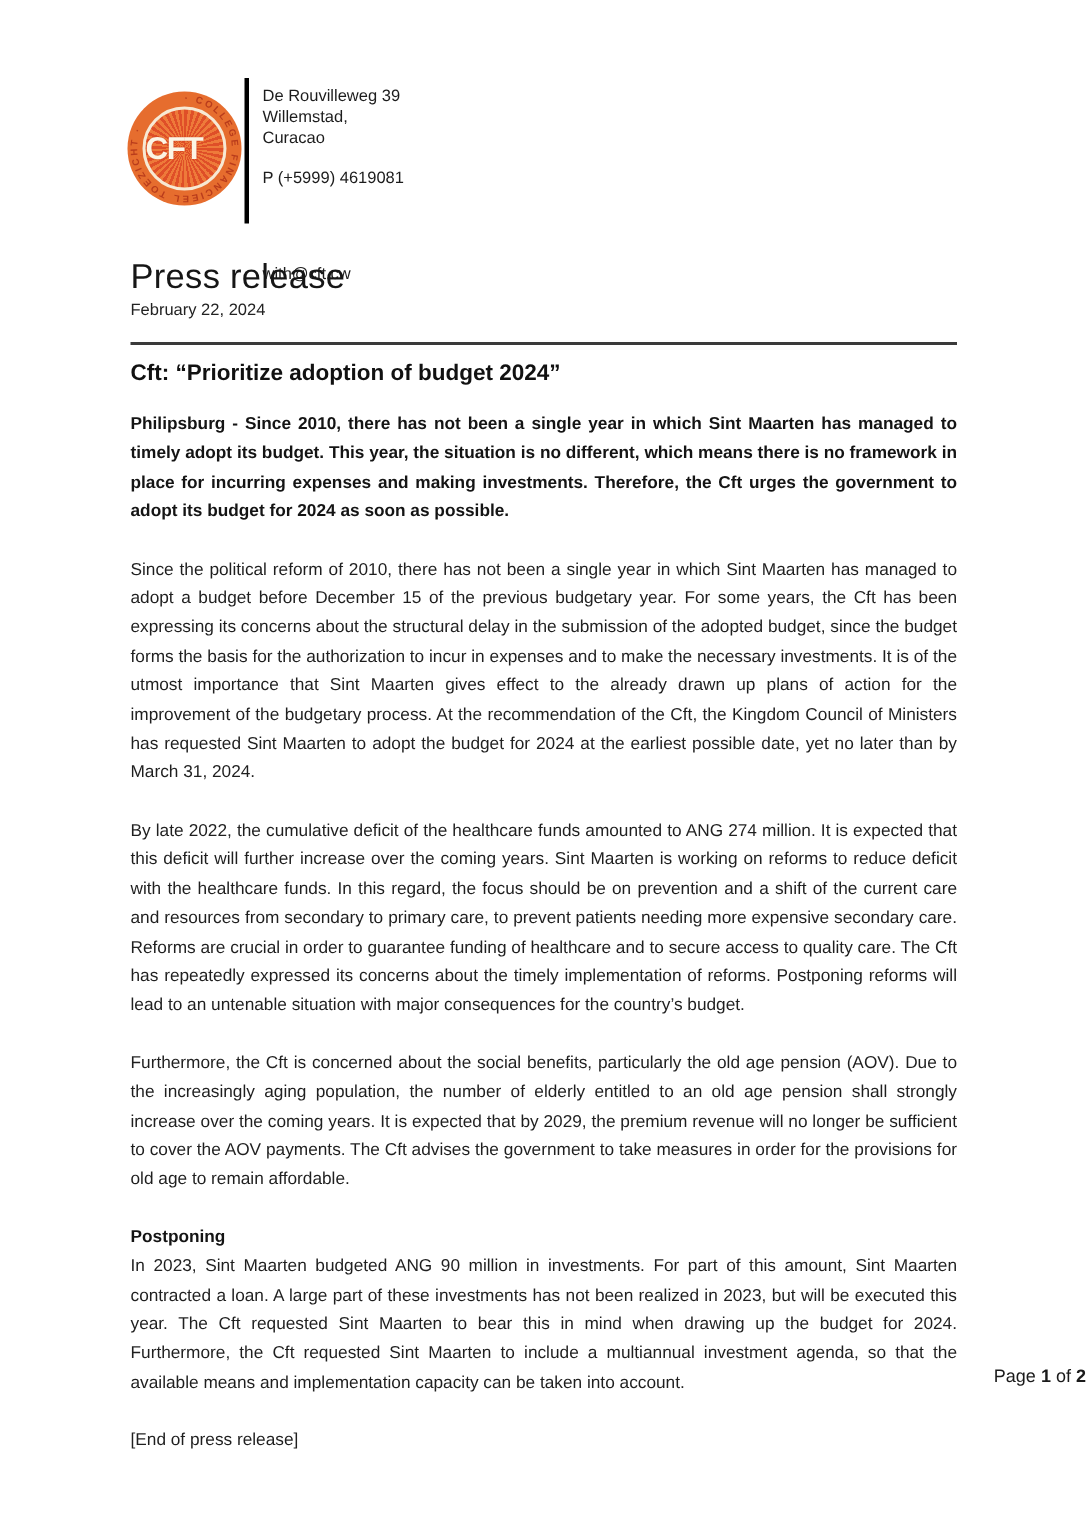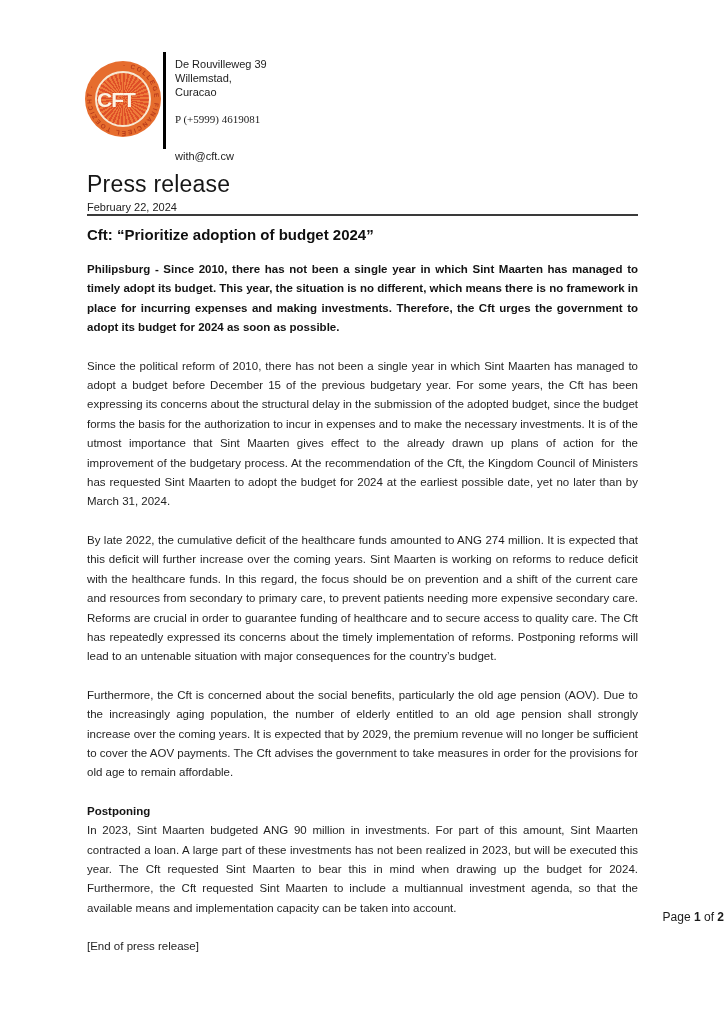--- a/index.html
+++ b/index.html
@@ -45,26 +45,26 @@
   }
 
   .org-col { flex: 1 1 auto; text-align: right; padding: 8px 7px 0 0; }
   .org-name {
     font-size: 9px; font-weight: bold; color: #121212; letter-spacing: 0.25px;
     white-space: nowrap;
   }
   .head-divider { width: 3px; flex: 0 0 3px; background: #000; height: 97px; margin-top: 2px; }
   .contact-col { flex: 0 0 106px; width: 106px; padding: 7px 0 0 9px; font-size: 11px; line-height: 14px; color: #1c1c1c; }
   .contact-col .addr2 { margin-bottom: 13px; }
-  .contact-col .phone { margin-bottom: 23px; font-family: Liberation Serif, serif; }
+  .contact-col .phone { margin-bottom: 50px; }
 
   
   .title-block { margin: 19px 86px 0 87px; }
   .doc-title { font-size: 23px; font-weight: 400; color: #161616; letter-spacing: 0.2px; }
-  .doc-date { font-size: 11px; color: #222; margin-top: 3px; padding-bottom: 1px; border-bottom: 2px solid #3a3a3a; }
+  .doc-date { font-size: 11px; color: #222; margin-top: 3px; padding-bottom: 15px; border-bottom: 2px solid #3a3a3a; }
   .headline { font-size: 15px; font-weight: bold; color: #111; margin-top: 10px; }
 
   
   .body-text { margin: 17px 86px 0 87px; }
   .para {
     font-size: 11.5px; line-height: 19.4px; text-align: justify;
     color: #1f1f1f; margin-bottom: 19px;
   }
   .para.lead { font-weight: bold; color: #141414; }
   .sub-heading { font-size: 11.5px; line-height: 19.4px; font-weight: bold; color: #141414; margin-bottom: 0; }

